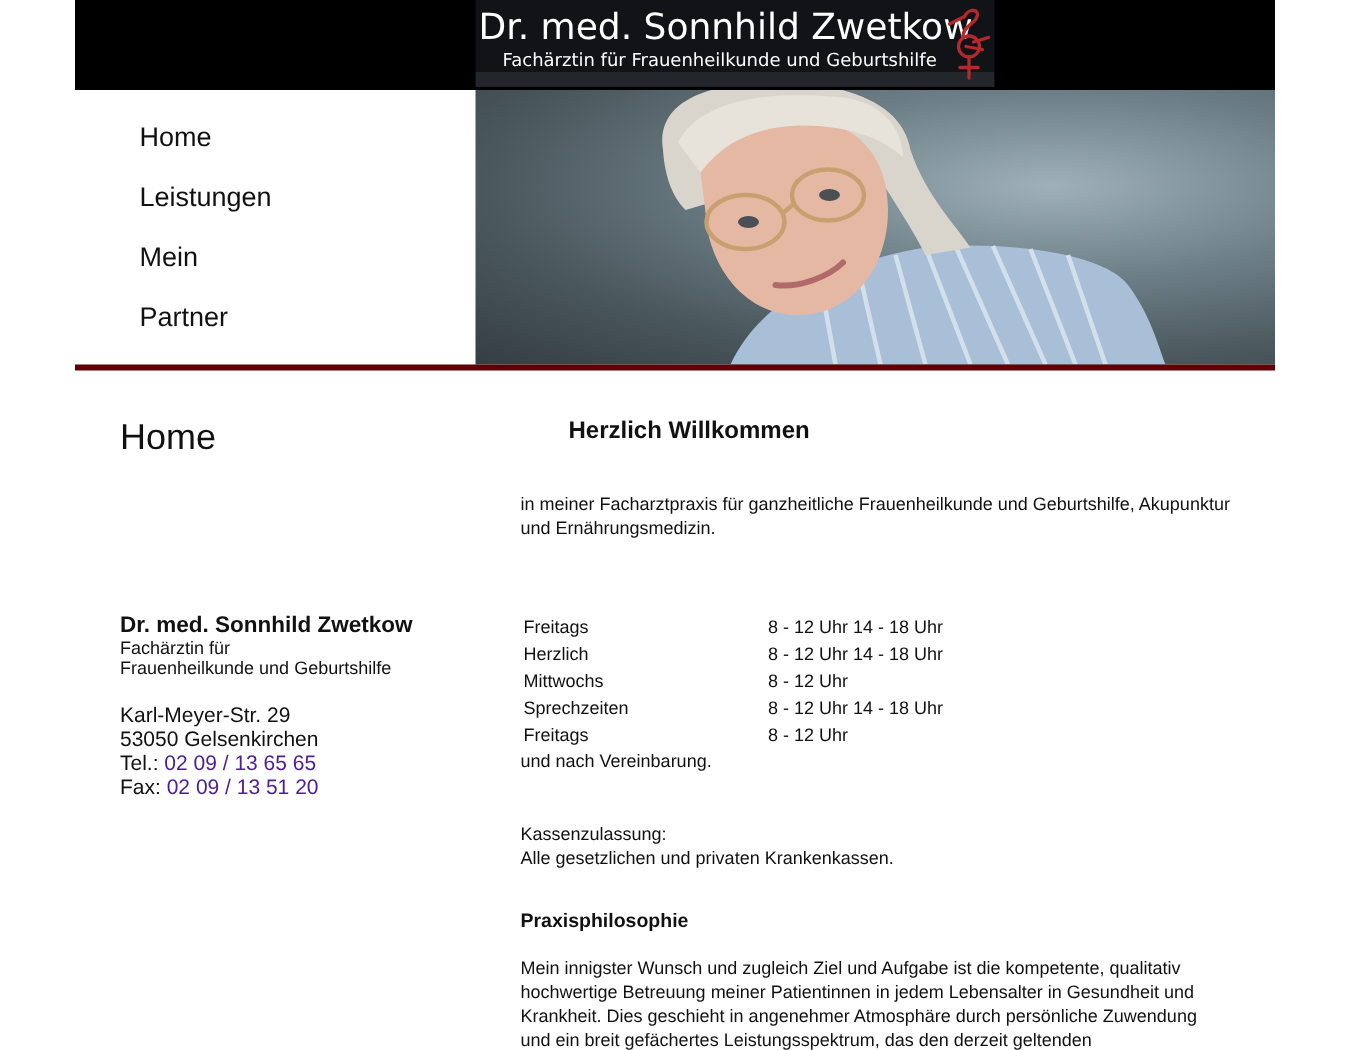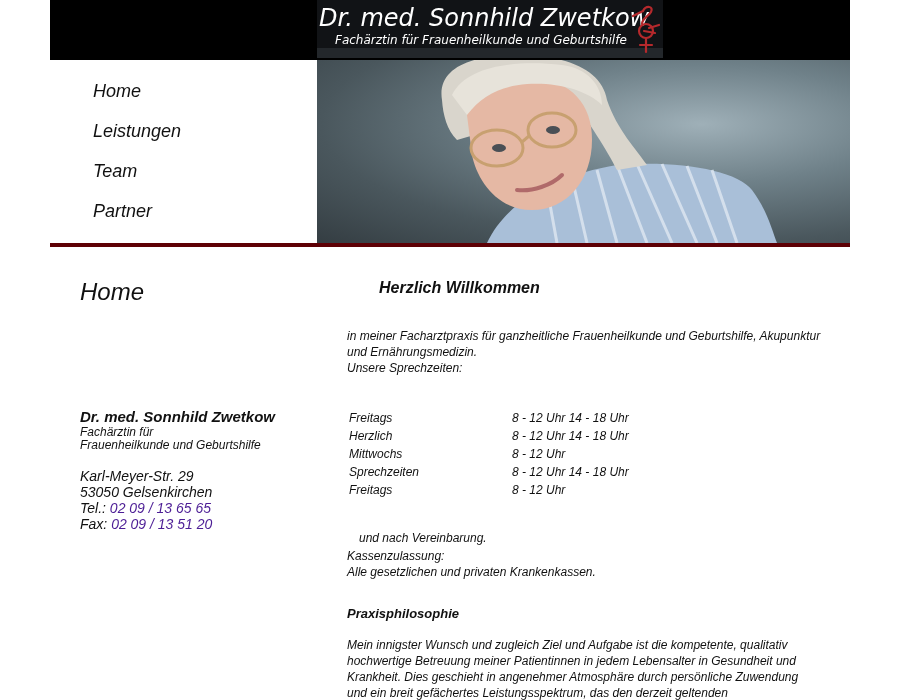--- a/index.html
+++ b/index.html
@@ -2,21 +2,21 @@
 <html><head>
   <meta charset="utf-8">
   <style>
     * { box-sizing: border-box; margin: 0; padding: 0; }
     html, body {
       width: 900px; height: 700px; overflow: hidden;
       background: #ffffff;
       font-family: "Liberation Sans", "DejaVu Sans", sans-serif;
       color: #111111;
     }
-    .page { position: relative; width: 900px; height: 700px; font-style: italic; }
+    .page { position: relative; width: 900px; height: 700px; }
 
     
     .topbar {
       position: absolute; left: 50px; top: 0; width: 800px; height: 60px;
       background: #000000;
     }
     .logo {
       position: absolute; left: 267px; top: 0; width: 346px; height: 58px;
       background: #111316;
       overflow: hidden;
@@ -76,21 +76,21 @@
     .contact .tel a { color: #4c1d95; text-decoration: none; cursor: pointer; }
 
     
     .main { position: absolute; left: 347px; top: 278px; width: 490px; }
     .main h1 { font-size: 16px; font-weight: bold; line-height: 20px; margin-left: 32px; }
     .main p { font-size: 12px; line-height: 16px; }
     .intro { position: absolute; top: 50px; left: 0; width: 490px; }
     .hours { position: absolute; top: 131px; left: 0; border-collapse: collapse; }
     .hours td { font-size: 12px; line-height: 18px; padding: 0 2px; }
     .hours td.day { width: 163px; }
-    .after { position: absolute; top: 252px; left: 0; margin-left: 12px; }
+    .after { position: absolute; top: 221px; left: 0; }
     .kasse { position: absolute; top: 270px; left: 0; }
     .philo-h { position: absolute; top: 328px; left: 0; font-size: 13px !important; font-weight: bold; line-height: 16px; }
     .philo { position: absolute; top: 359px; left: 0; width: 470px; }
   </style>
 </head>
 <body>
 
 <div class="page">
 
   <div class="topbar">
@@ -108,21 +108,21 @@
           <path d="M16 36 L16 50"></path>
           <path d="M10 43 L22 43"></path>
         </g>
       </svg>
     </div>
   </div>
 
   <nav class="nav">
     <a style="top:21px">Home</a>
     <a style="top:61px">Leistungen</a>
-    <a style="top:101px">Team</a>
+    <a style="top:101px">Mein</a>
     <a style="top:141px">Partner</a>
   </nav>
 
   <div class="hero" title="Portrait photo of Dr. med. Sonnhild Zwetkow">
     <svg width="533" height="183" viewBox="0 0 533 183">
 
       <path d="M170 183 C190 140, 240 115, 300 105 C360 100, 420 110, 435 130 C450 150, 455 170, 460 183 Z" fill="#a9bfd8"></path>
       <path d="M300 105 L330 183 M320 104 L355 183 M345 104 L380 183 M370 106 L400 183 M395 110 L420 183 M280 110 L300 183 M255 118 L270 183 M230 128 L240 183" stroke="#dfe8f2" stroke-width="3" opacity="0.8"></path>
 
       <path d="M125 40 C120 10, 150 -5, 200 -5 C250 -5, 285 10, 290 40 C300 70, 320 90, 330 105 L300 110 C290 90, 270 60, 260 45 L140 80 C130 70, 126 55, 125 40 Z" fill="#d9d5cc"></path>
@@ -157,21 +157,20 @@
       <div class="tel"><span>Fax: </span><a>02 09 / 13 51 20</a></div>
     </div>
   </div>
 
   <div class="main">
     <h1>Herzlich Willkommen</h1>
 
     <div class="intro">
       <p>in meiner Facharztpraxis für ganzheitliche Frauenheilkunde und Geburtshilfe, Akupunktur</p>
       <p>und Ernährungsmedizin.</p>
-      <p>Unsere Sprechzeiten:</p>
     </div>
 
     <table class="hours">
       <tbody>
           <tr>
             <td class="day">Freitags</td>
             <td>8 - 12 Uhr 14 - 18 Uhr</td>
           </tr>
       <tr>
             <td class="day">Herzlich</td>

